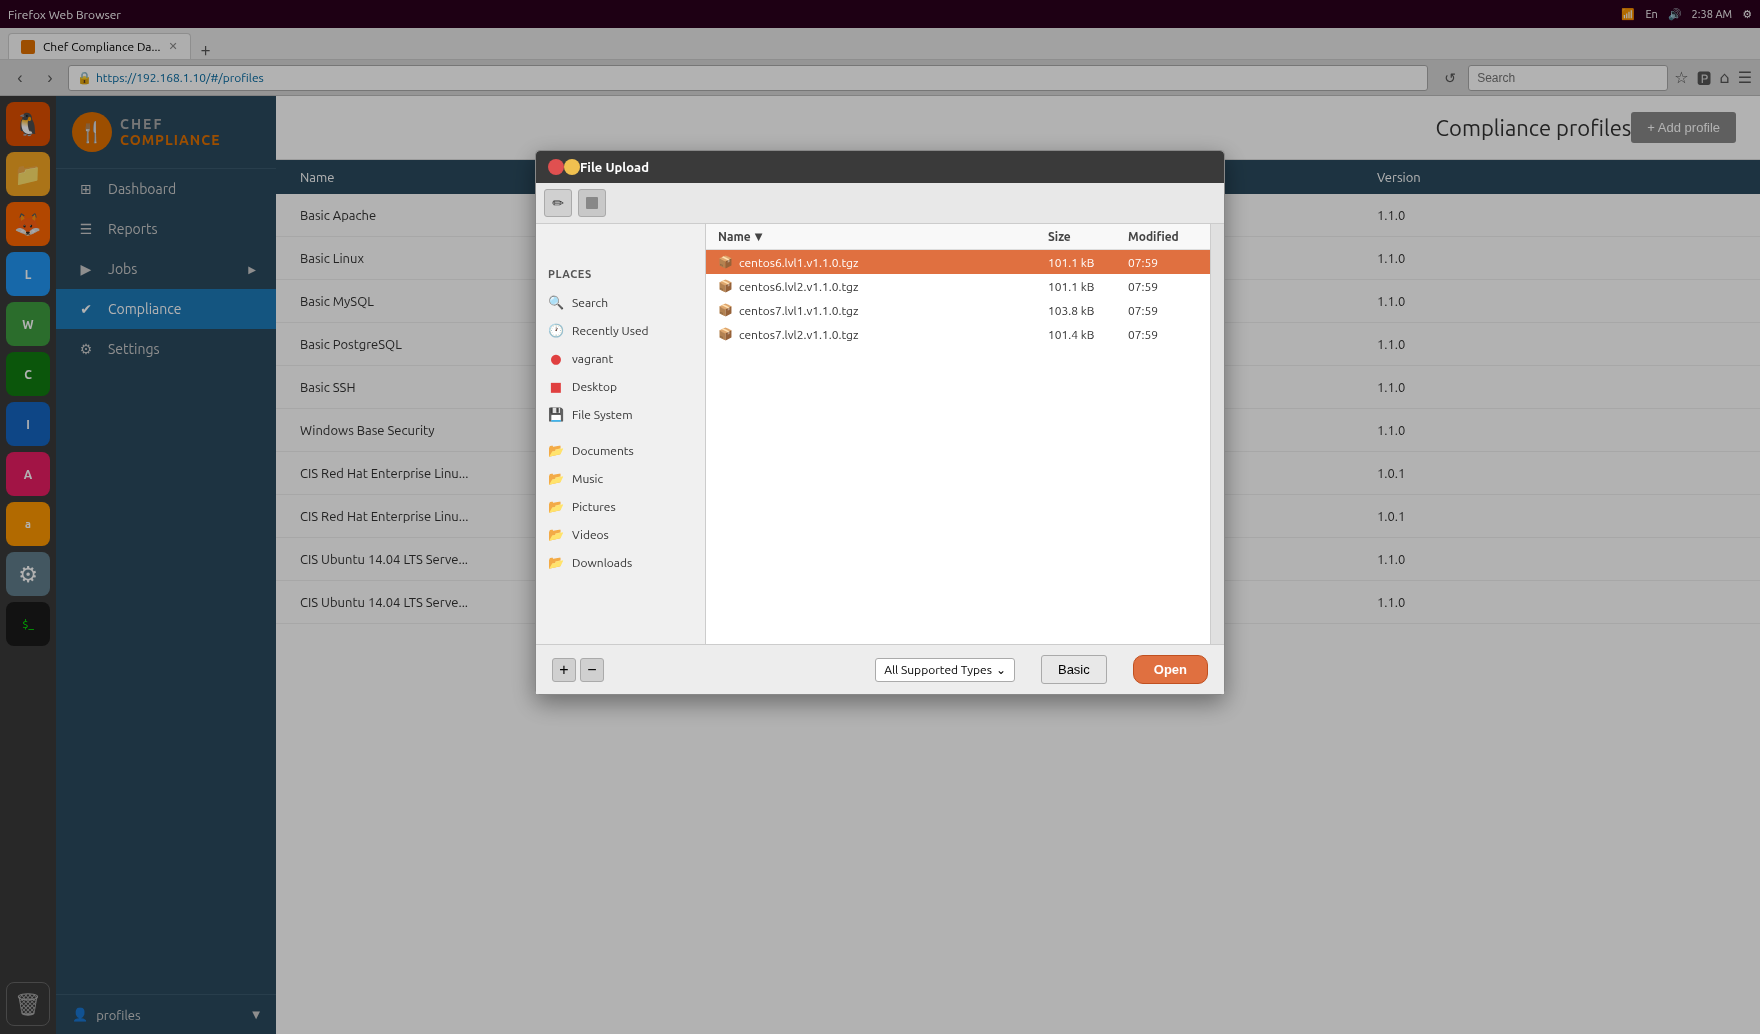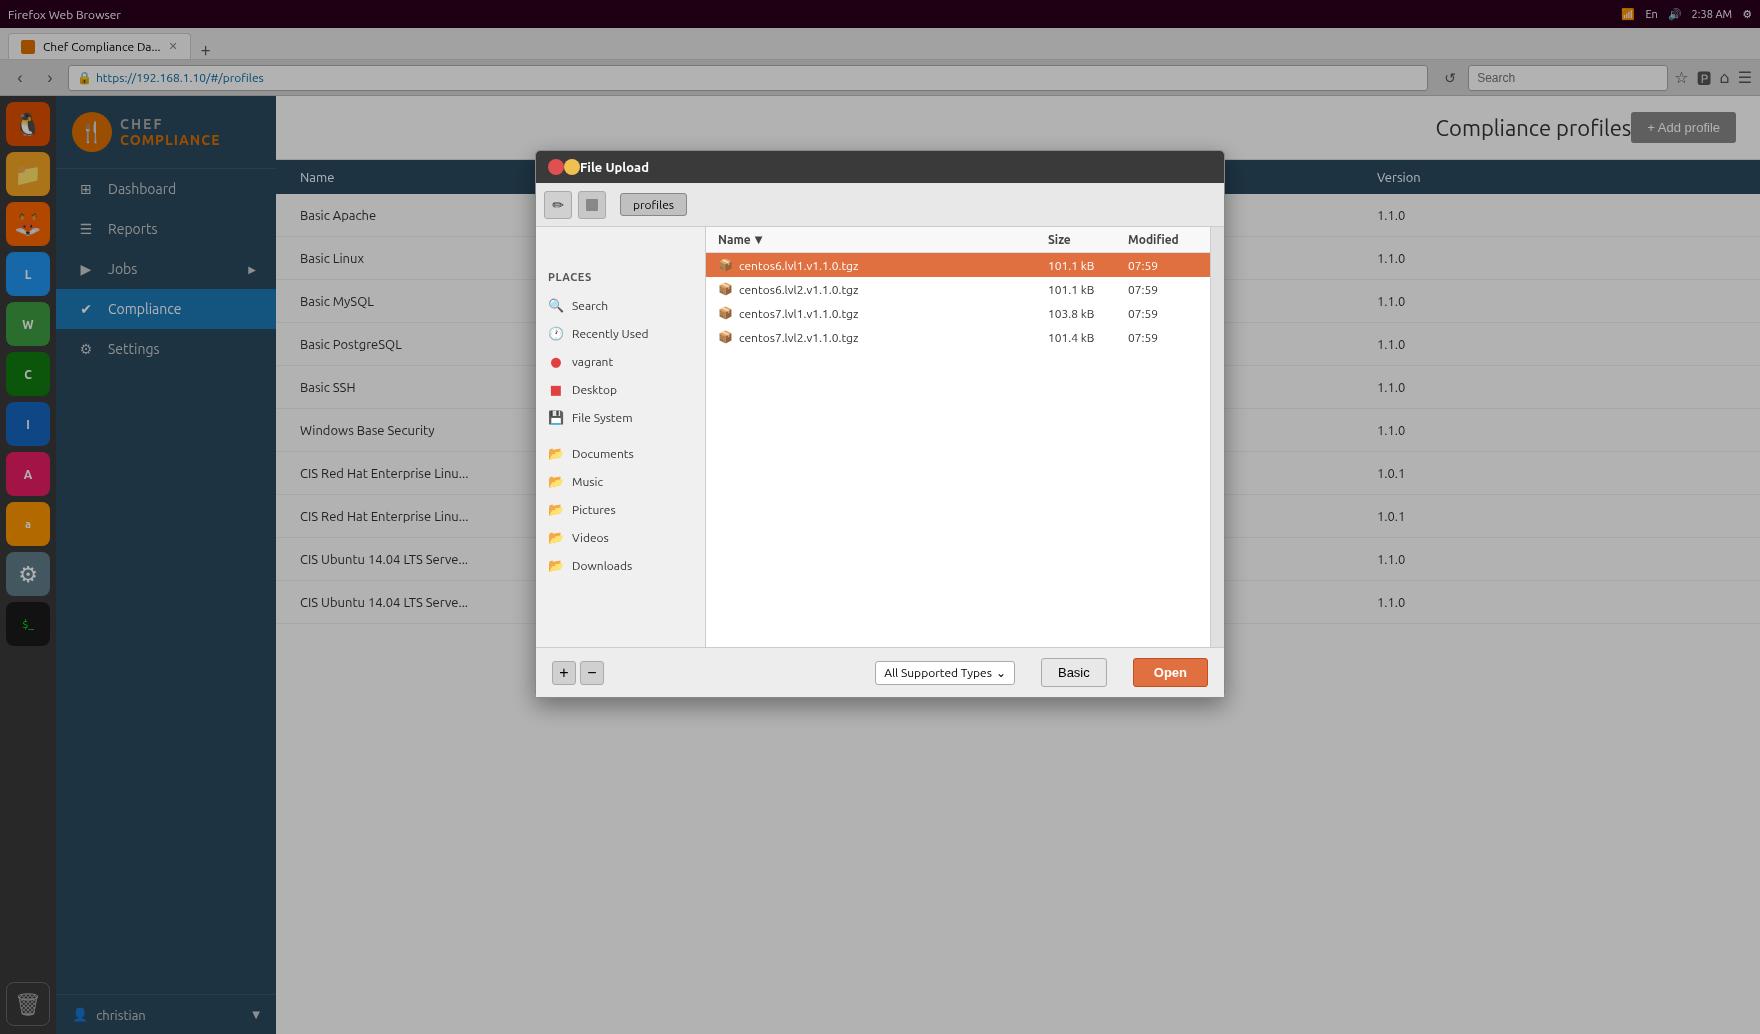--- a/index.html
+++ b/index.html
@@ -435,21 +435,21 @@
       background: #e8e8e8;
       border: 1px solid #aaa;
       border-radius: 3px;
       cursor: pointer;
       font-size: 13px;
     }
     .dialog-open-btn {
       padding: 6px 20px;
       background: #e07040;
       border: 1px solid #c05020;
-      border-radius: 3px;
+      border-radius: 10px;
       cursor: pointer;
       font-size: 13px;
       color: white;
       font-weight: bold;
     }
   </style>
 </head>
 <body>
 
 <div class="os-topbar">
@@ -539,21 +539,21 @@
       </div>
       <div class="nav-item">
         <span class="nav-item-icon">⚙</span>
         <span>Settings</span>
       </div>
 
       <div class="nav-spacer"></div>
 
       <div class="nav-user">
         <span>👤</span>
-        <span>christian</span>
+        <span>profiles</span>
         <span style="margin-left: auto; font-size: 10px;">▼</span>
       </div>
     </div>
 
     <div class="main-content">
       <div class="page-header">
         <h1 class="page-title">Compliance profiles</h1>
         <button class="add-profile-btn">+ Add profile</button>
       </div>
 
@@ -628,23 +628,20 @@
       <span>File Upload</span>
     </div>
 
     <div class="dialog-toolbar">
       <button class="dialog-toolbar-btn">✏</button>
       <button class="dialog-toolbar-btn" style="background:#c8c8c8;">
         <svg width="14" height="14" viewBox="0 0 14 14" fill="none">
           <rect x="1" y="1" width="12" height="12" rx="1" fill="#888"></rect>
         </svg>
       </button>
-      <div class="bookmark-bar" style="flex:1; background:transparent; border:none;">
-        <div class="bookmark-item active">profiles</div>
-      </div>
     </div>
 
     <div class="dialog-body">
 
       <div class="places-panel">
         <div class="places-header">Places</div>
 
         <div class="places-item">
           <span class="places-icon">🔍</span>
           <span>Search</span>

